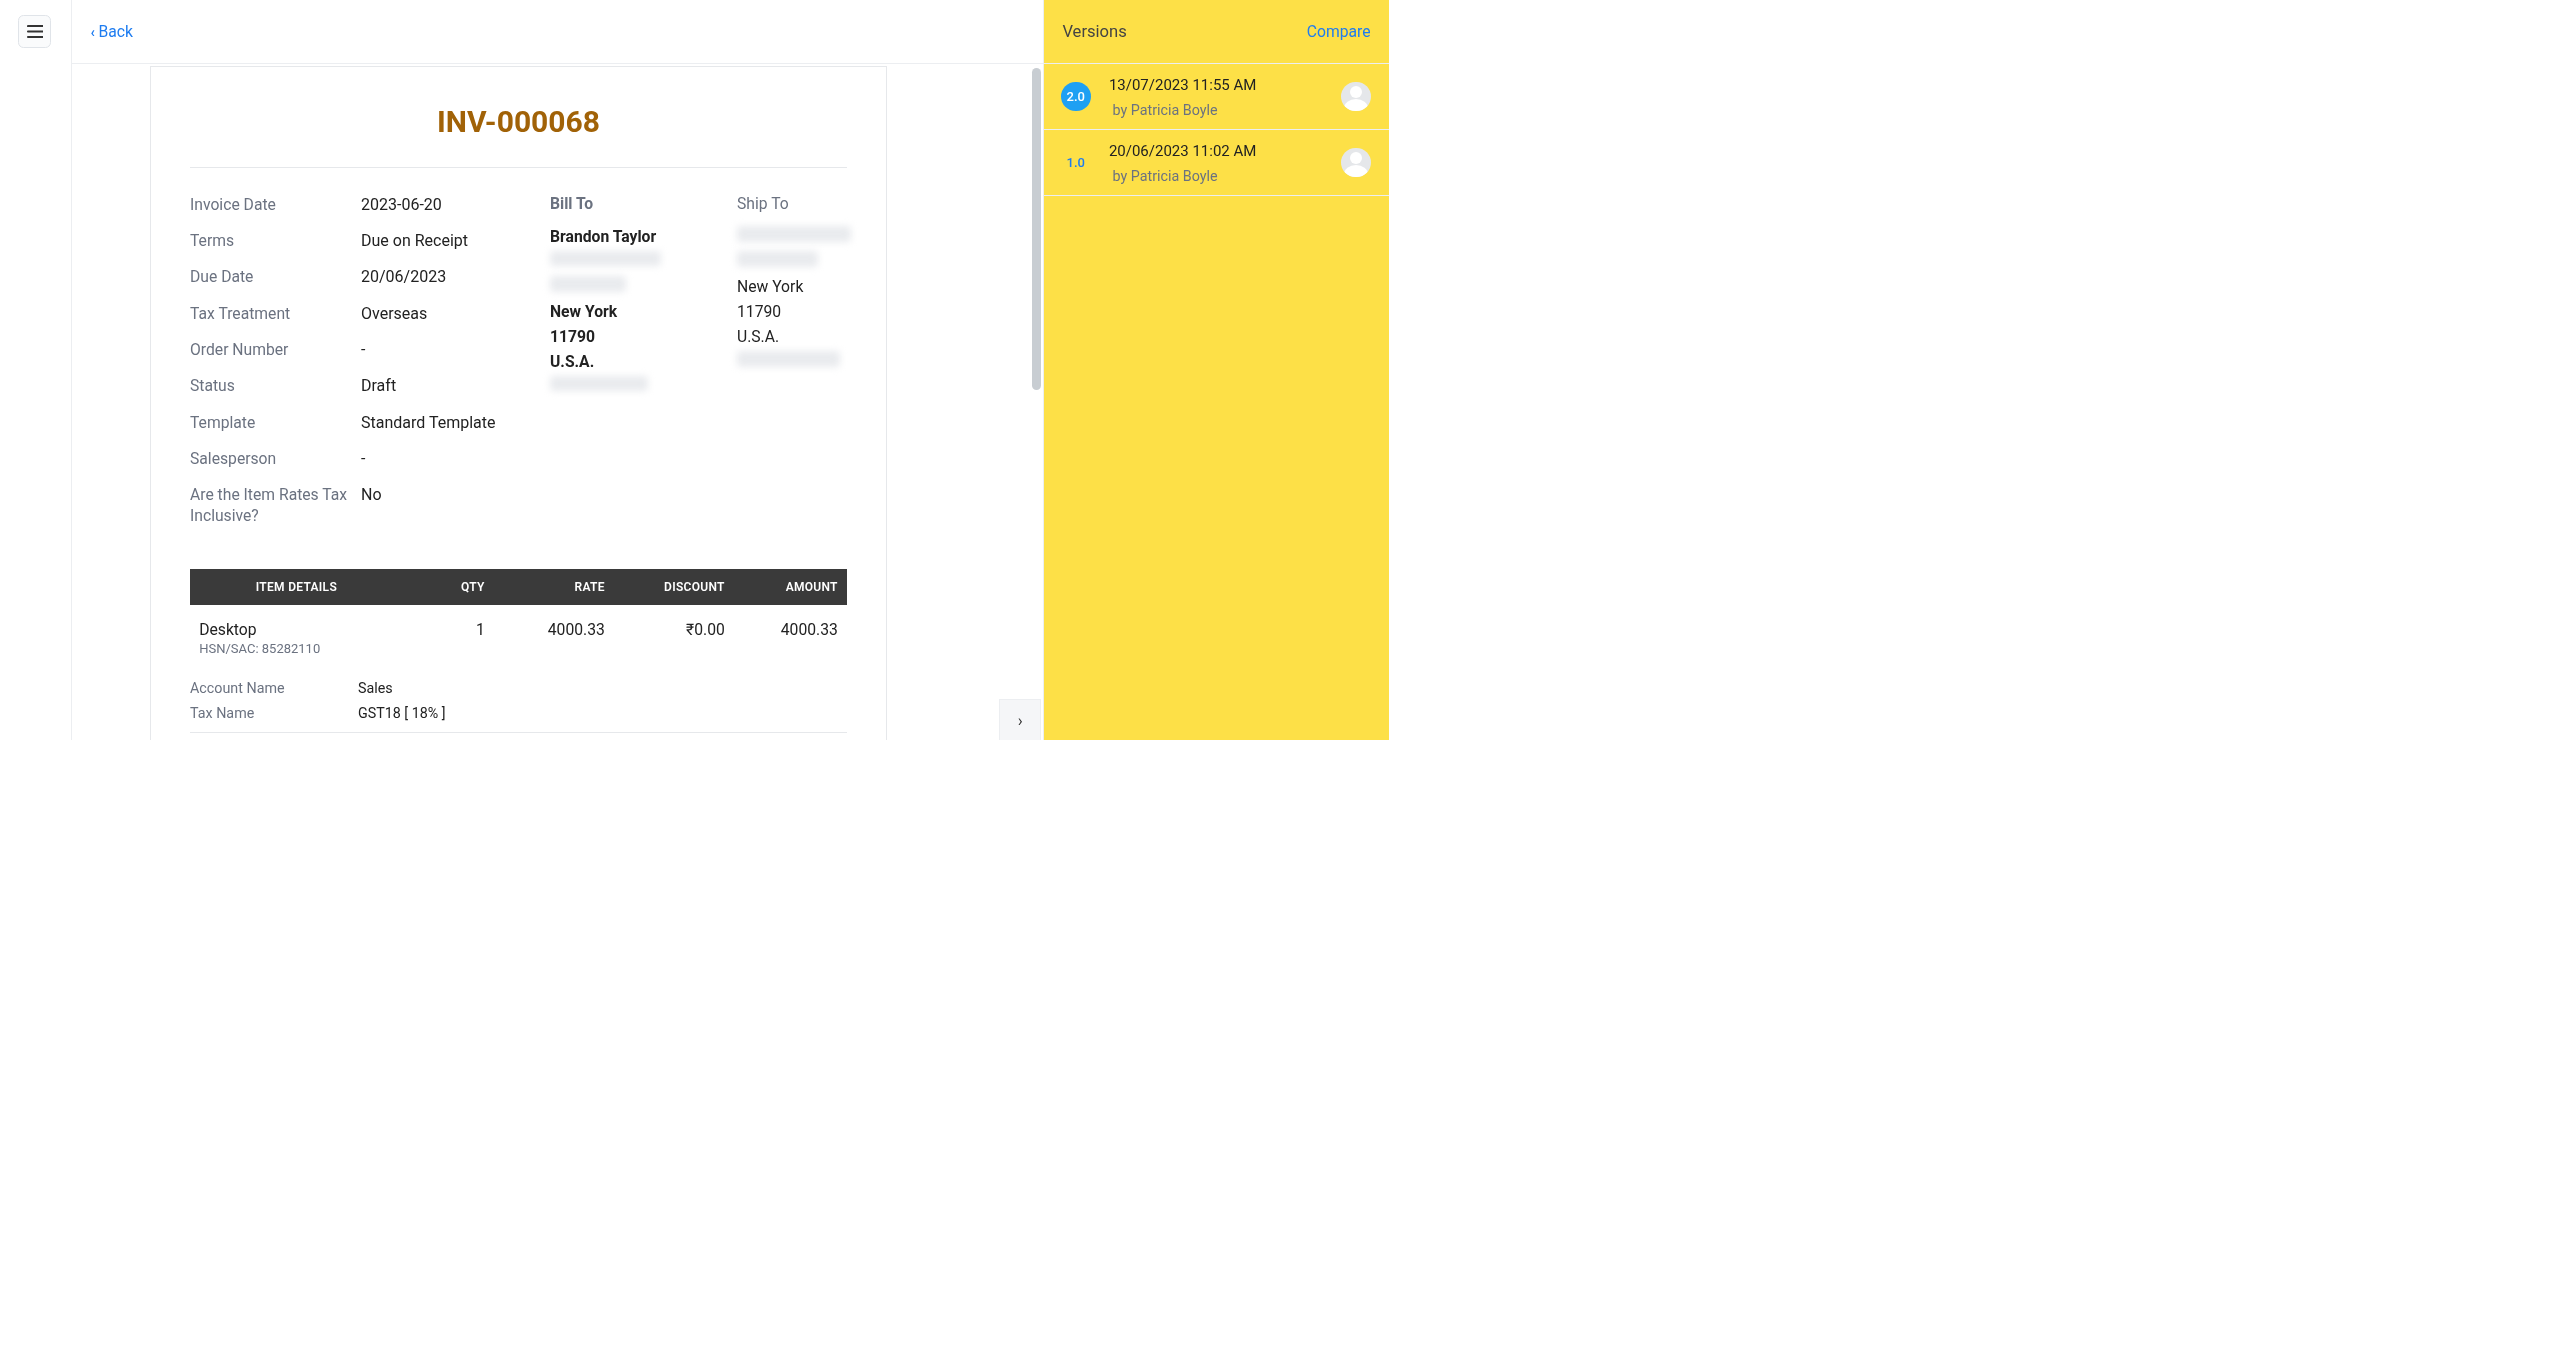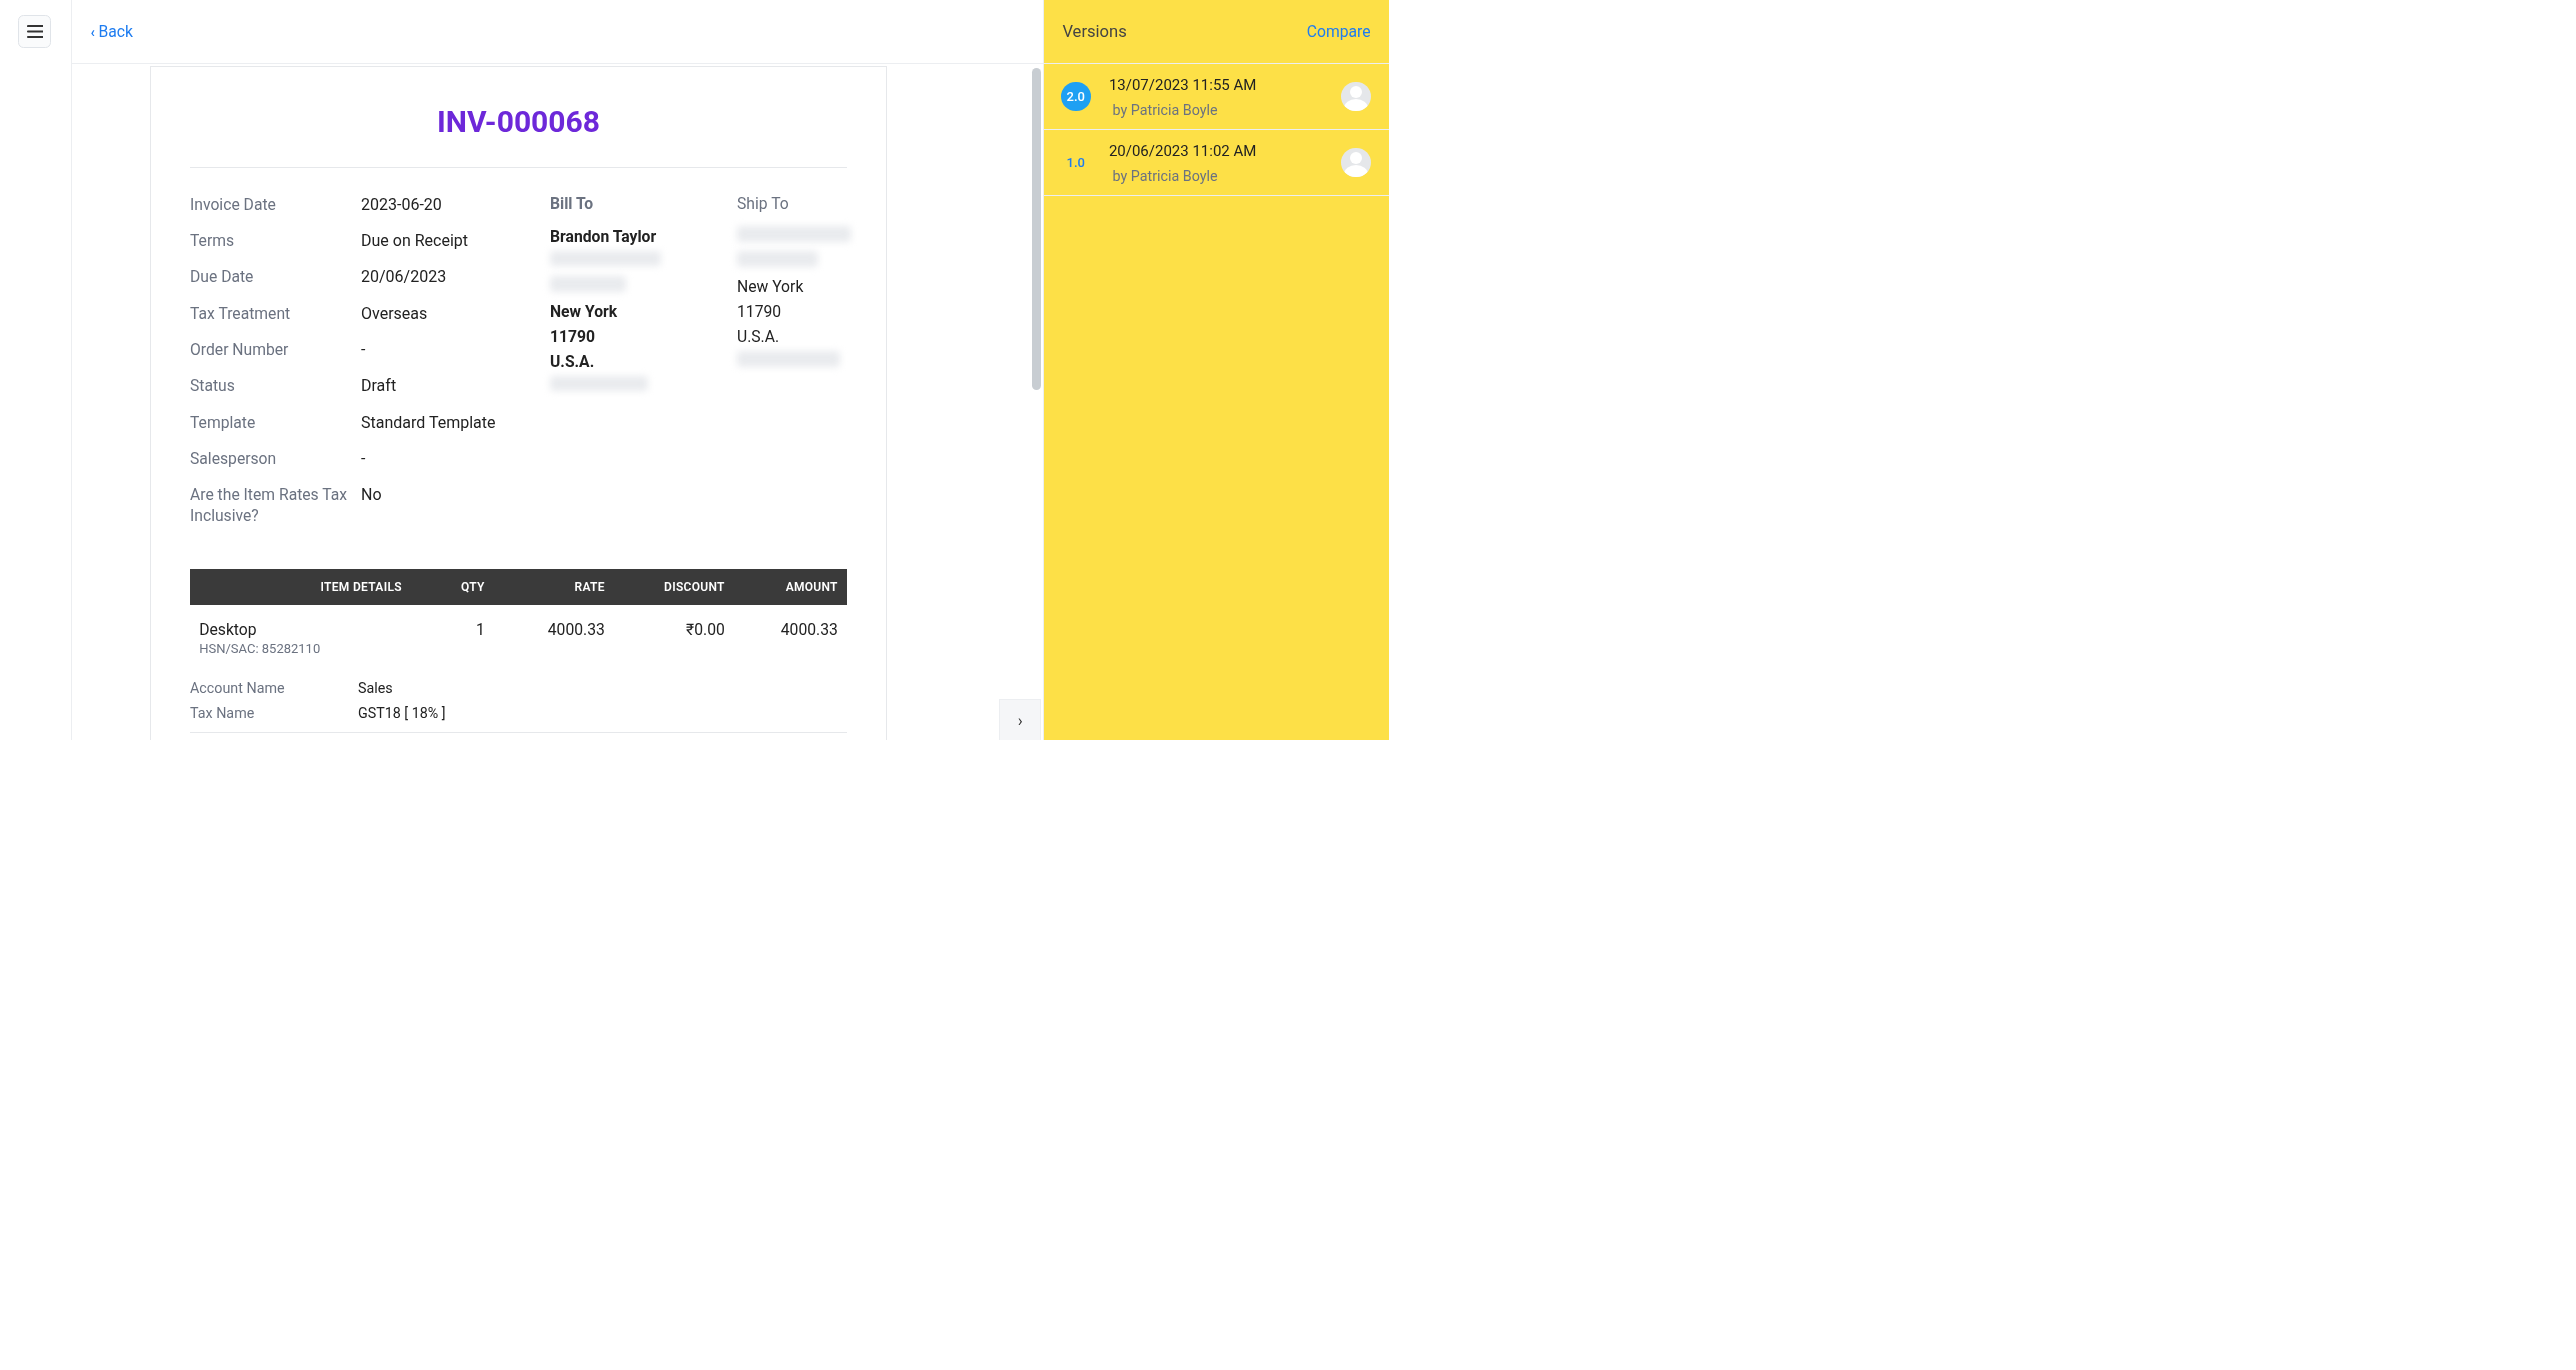--- a/index.html
+++ b/index.html
@@ -82,21 +82,21 @@
     left: 78px;
     top: 1.8px;
     width: 737px;
     border: 0.9px solid #e6e8eb;
     background: #fff;
     padding: 28px 39px 37px;
   }
   .invoice-title {
     font-size: 30px;
     font-weight: 700;
-    color: #6d28d9;
+    color: #a16207;
     text-align: center;
     margin-top: 9.2px;
     margin-bottom: 28px;
   }
   .title-rule {
     height: 0.9px;
     background: #e6e8eb;
     margin-bottom: 26px;
   }
 
@@ -162,21 +162,21 @@
   }
   .item-table thead th {
     background: #3a3a3a;
     color: #fff;
     font-size: 12px;
     font-weight: 600;
     letter-spacing: 0.3px;
     text-align: right;
     padding: 11px 9.2px;
   }
-  .item-table thead th:first-child { text-align: right; padding-left: 1px; }
+  .item-table thead th:first-child { text-align: center; padding-left: 1px; }
   .item-table tbody td {
     font-size: 15.7px;
     color: #222;
     text-align: right;
     padding: 14.7px 9.2px 5.5px;
     vertical-align: top;
   }
   .item-table tbody td:first-child { text-align: left; padding-left: 9.2px; }
   .item-name { font-size: 15.7px; color: #222; }
   .hsn {

